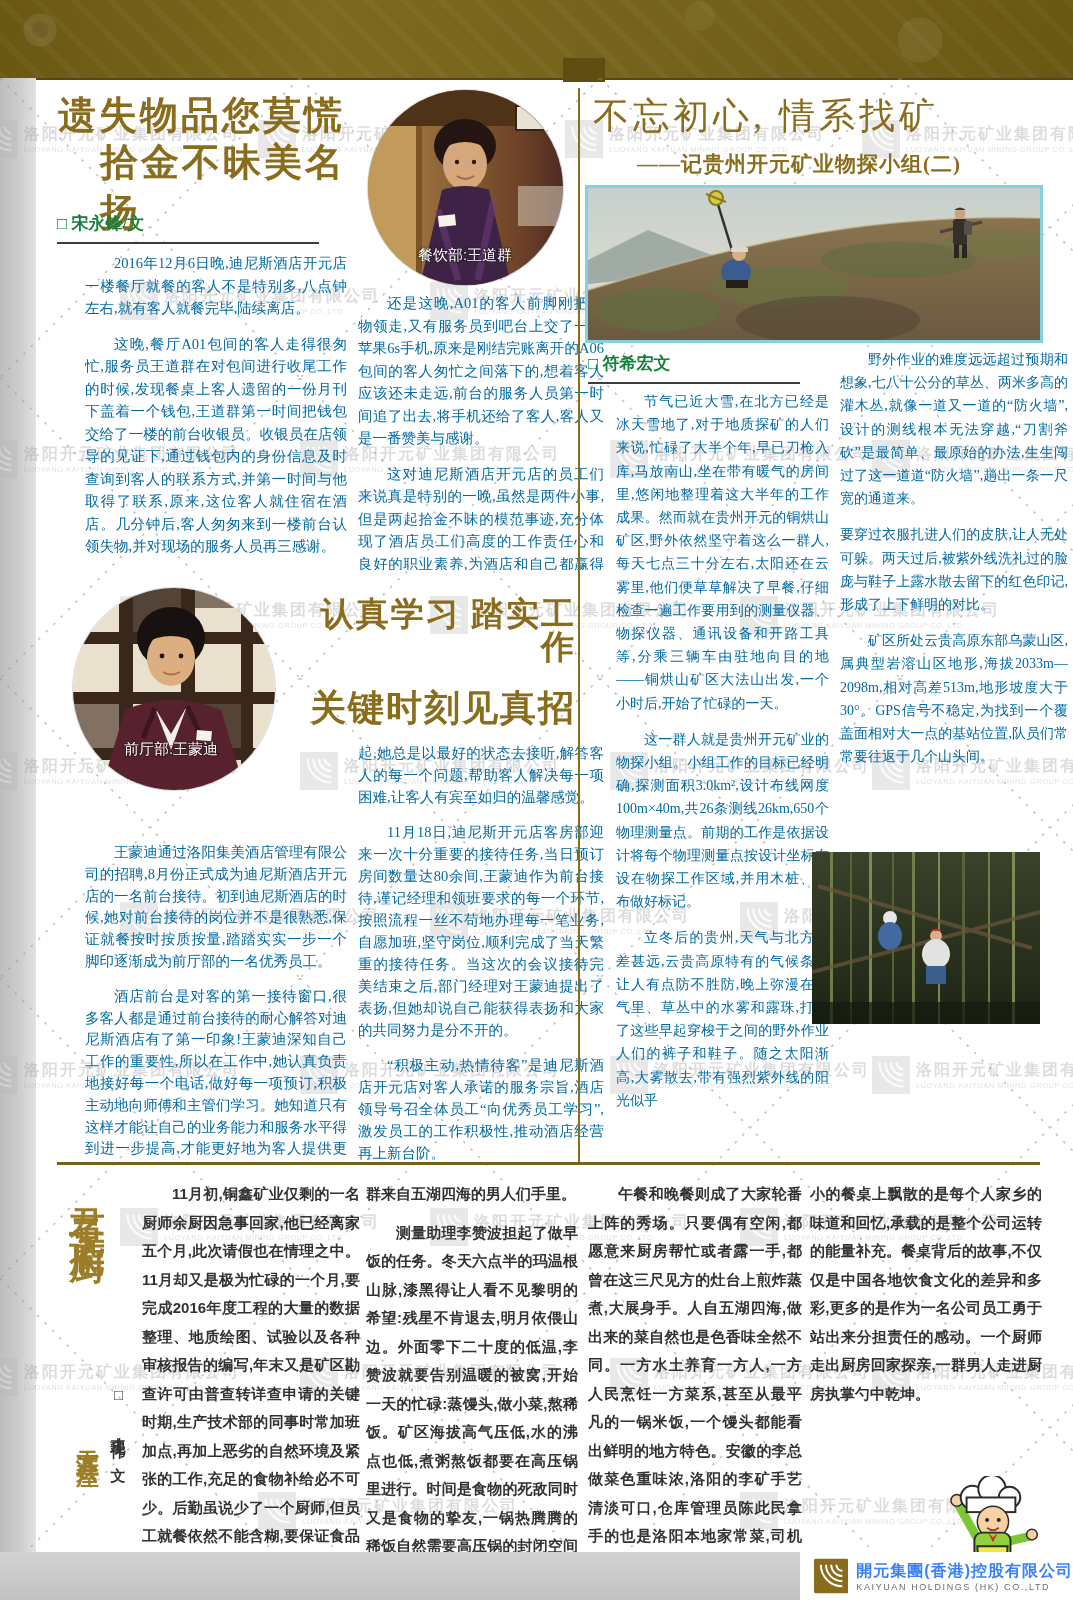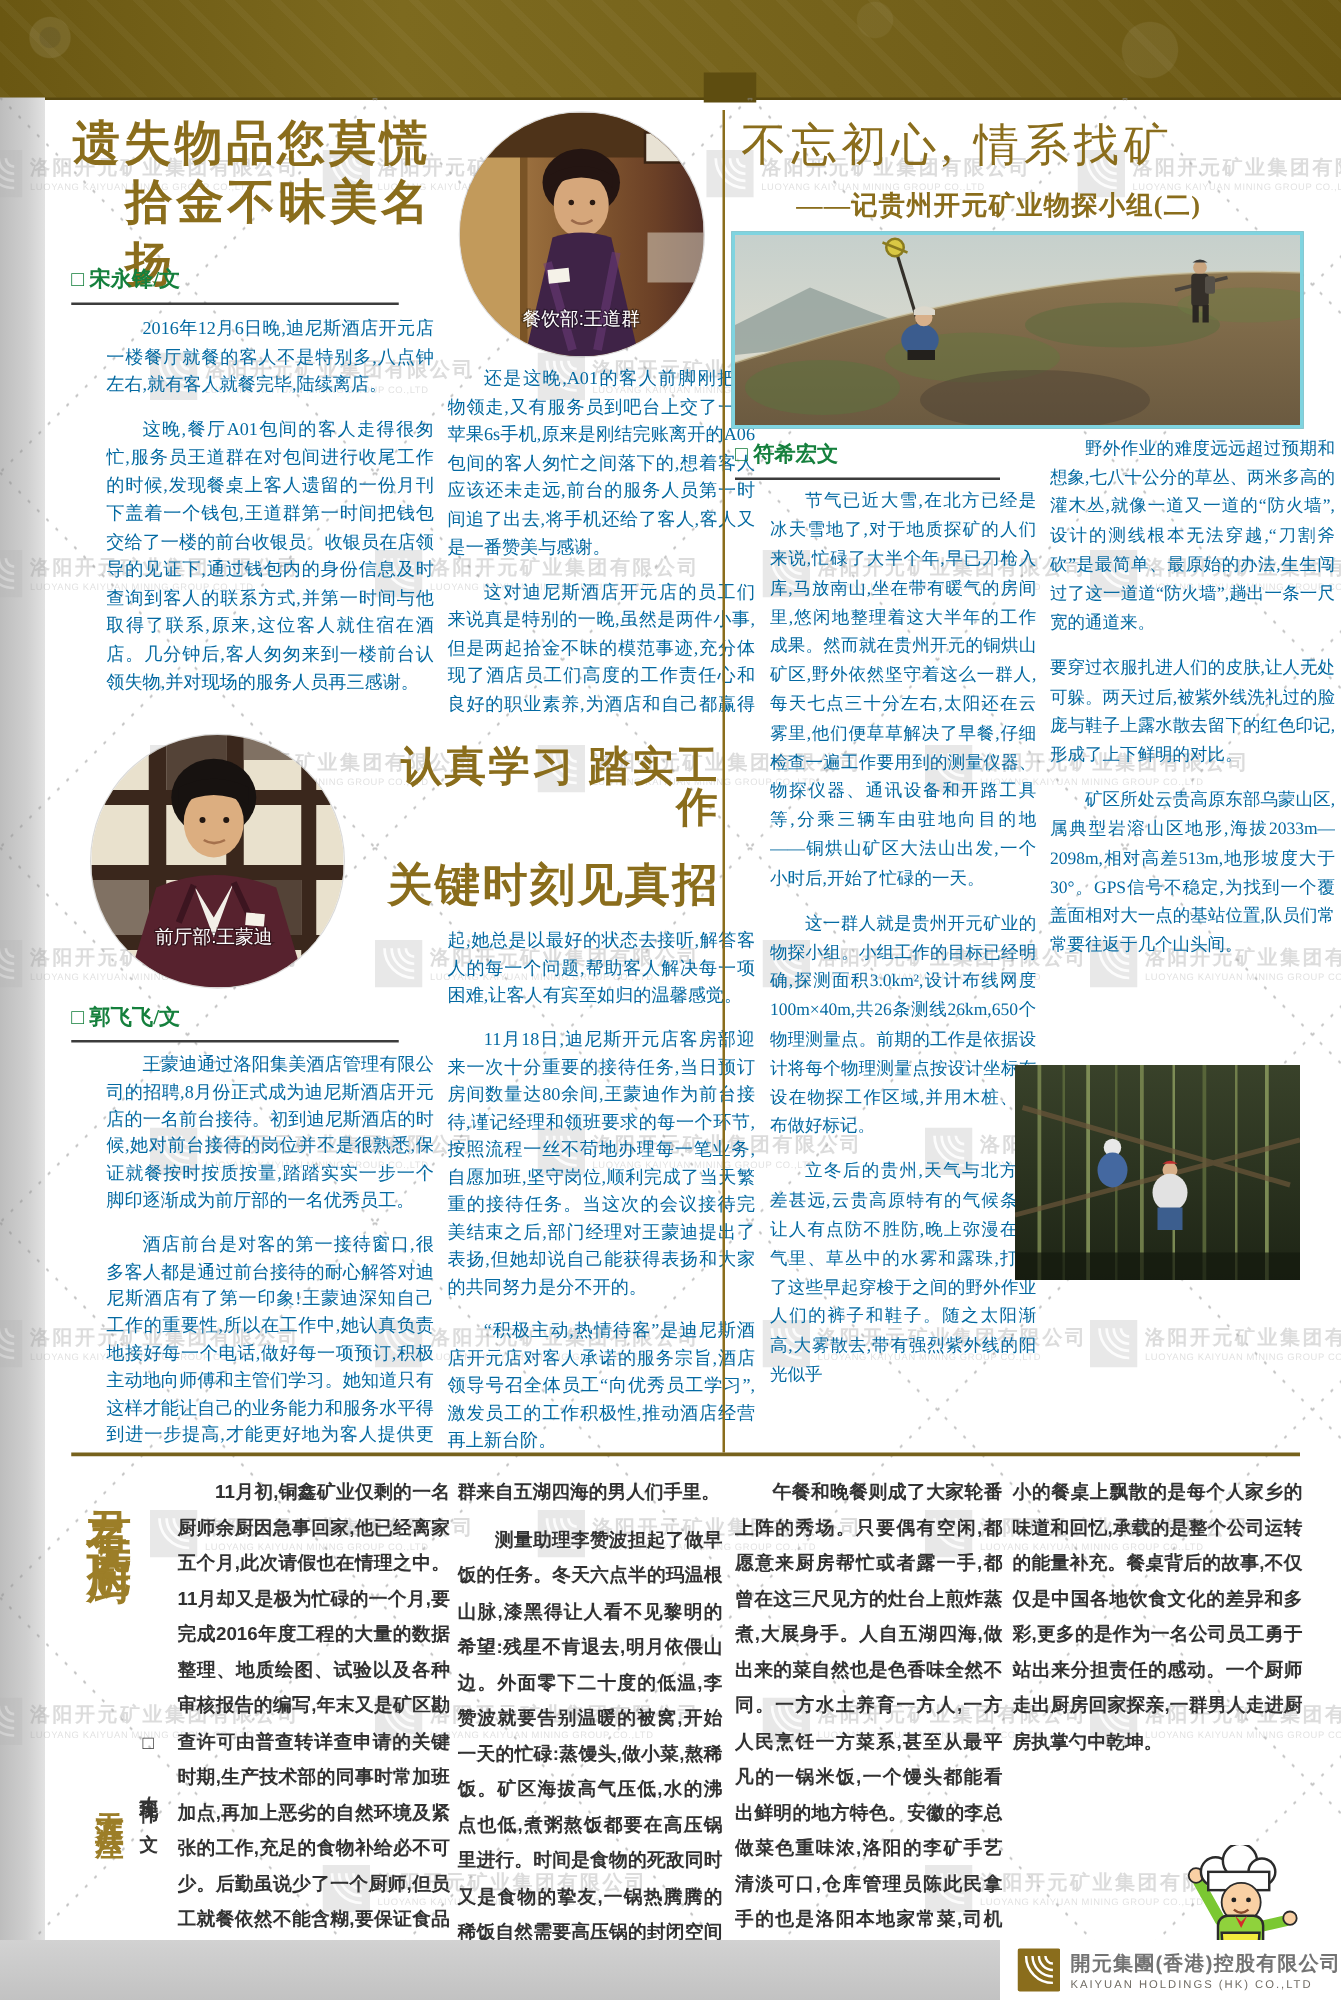--- a/index.html
+++ b/index.html
@@ -78,21 +78,21 @@
   .vbyline{position:absolute;left:108px;top:1386px;writing-mode:vertical-rl;text-orientation:upright;
            color:#333;font-size:15px;font-weight:bold;letter-spacing:3px;
            font-family:"Liberation Sans","DejaVu Sans",sans-serif;}
   .chef-wrap{float:right;width:102px;height:182px;shape-outside:inset(58px 0 0 0);margin-left:4px;}
   .chef-wrap svg{display:block;margin-top:58px;}
 
   
   .footer{position:absolute;left:800px;top:1552px;width:273px;height:48px;background:#ffffff;
           display:flex;align-items:center;gap:8px;padding-left:14px;box-sizing:border-box;}
   .f-cn{font-family:"Liberation Sans","DejaVu Sans",sans-serif;font-weight:bold;font-size:16px;
-        color:#737373;letter-spacing:1px;white-space:nowrap;}
+        color:#3b82f6;letter-spacing:1px;white-space:nowrap;}
   .f-en{font-family:"Liberation Sans","DejaVu Sans",sans-serif;font-size:9px;color:#6e6a62;
         letter-spacing:1.6px;white-space:nowrap;}
 </style>
 </head>
 <body>
 
 <div id="page">
 
   <div class="band"></div>
   <div class="band-notch"></div>
@@ -695,21 +695,20 @@
       <rect x="124" y="142" width="15" height="10" fill="#f5f2e8" transform="rotate(5 124 142)"></rect>
       <text x="98" y="166" text-anchor="middle" font-size="15" fill="#ffffff" font-family="Liberation Sans,DejaVu Sans,sans-serif" stroke="#00000055" stroke-width="2" style="paint-order:stroke">前厅部:王蒙迪</text>
     </svg>
   </div>
 
   <div class="a2-title gold">
     <span>认真学习  踏实工作</span>
     <span class="l2">关键时刻见真招</span>
   </div>
 
-  <div class="byline" style="left:57px;top:802px;width:262px;">□ 郭飞飞/文</div>
 
   <div class="scol" style="left:57px;top:842px;width:262px;height:318px;font-size:14.5px;line-height:21.8px;">
     <p>王蒙迪通过洛阳集美酒店管理有限公司的招聘,8月份正式成为迪尼斯酒店开元店的一名前台接待。初到迪尼斯酒店的时候,她对前台接待的岗位并不是很熟悉,保证就餐按时按质按量,踏踏实实一步一个脚印逐渐成为前厅部的一名优秀员工。</p>
     <p>酒店前台是对客的第一接待窗口,很多客人都是通过前台接待的耐心解答对迪尼斯酒店有了第一印象!王蒙迪深知自己工作的重要性,所以在工作中,她认真负责地接好每一个电话,做好每一项预订,积极主动地向师傅和主管们学习。她知道只有这样才能让自己的业务能力和服务水平得到进一步提高,才能更好地为客人提供更优质的服务。每当总台电话响</p>
   </div>
   <div class="scol" style="left:330px;top:742px;width:246px;height:418px;font-size:14.5px;line-height:22px;">
     <p style="text-indent:0;">起,她总是以最好的状态去接听,解答客人的每一个问题,帮助客人解决每一项困难,让客人有宾至如归的温馨感觉。</p>
     <p>11月18日,迪尼斯开元店客房部迎来一次十分重要的接待任务,当日预订房间数量达80余间,王蒙迪作为前台接待,谨记经理和领班要求的每一个环节,按照流程一丝不苟地办理每一笔业务,自愿加班,坚守岗位,顺利完成了当天繁重的接待任务。当这次的会议接待完美结束之后,部门经理对王蒙迪提出了表扬,但她却说自己能获得表扬和大家的共同努力是分不开的。</p>
     <p>“积极主动,热情待客”是迪尼斯酒店开元店对客人承诺的服务宗旨,酒店领导号召全体员工“向优秀员工学习”,激发员工的工作积极性,推动酒店经营再上新台阶。</p>
   </div>

